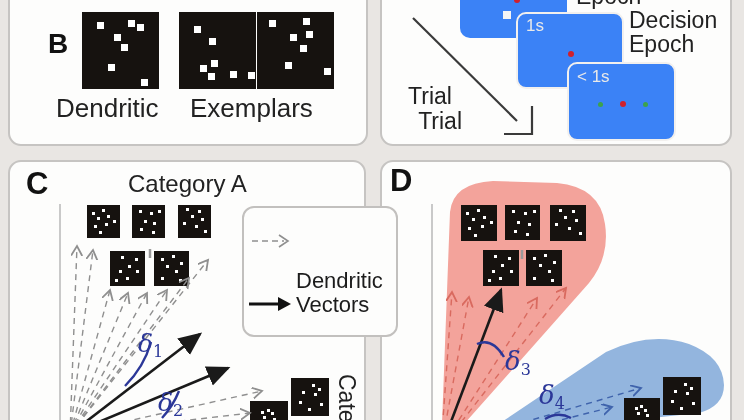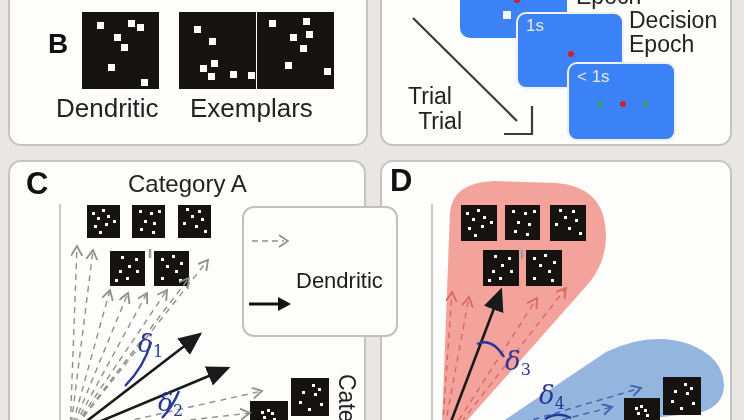--- a/index.html
+++ b/index.html
@@ -326,13 +326,14 @@
 <div id="legend-box">
   <svg class="abs" style="left:6px;top:24px;" width="46" height="18">
     <line x1="2" y1="9" x2="34" y2="9" stroke="#8f8f8f" stroke-width="1.6" stroke-dasharray="6 4"></line>
     <polyline points="29,3 38,9 29,15" fill="none" stroke="#8f8f8f" stroke-width="1.6"></polyline>
   </svg>
   <svg class="abs" style="left:3px;top:86px;" width="50" height="20">
     <line x1="2" y1="10" x2="36" y2="10" stroke="#111" stroke-width="3"></line>
     <path d="M31,3 L44,10 L31,17 Z" fill="#111"></path>
   </svg>
   <div class="legend-text" style="left:52px;top:60px;">Dendritic</div>
+  <div class="legend-text" style="left:52px;top:84px;">Vectors</div>
 </div>
 
 </body></html>

